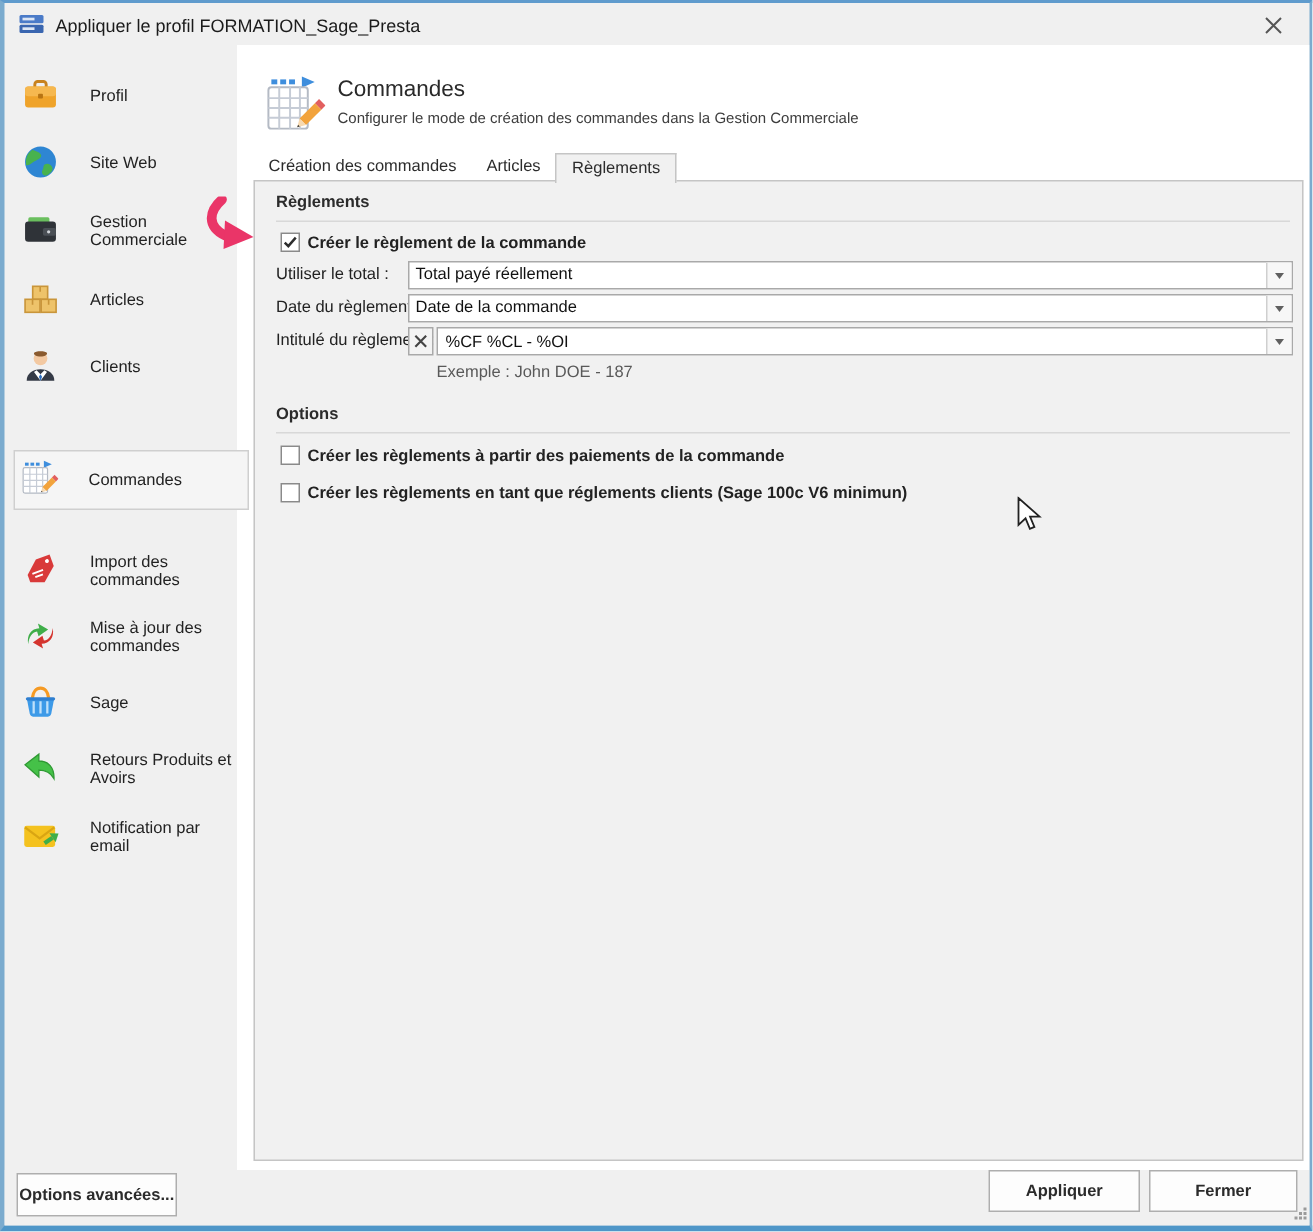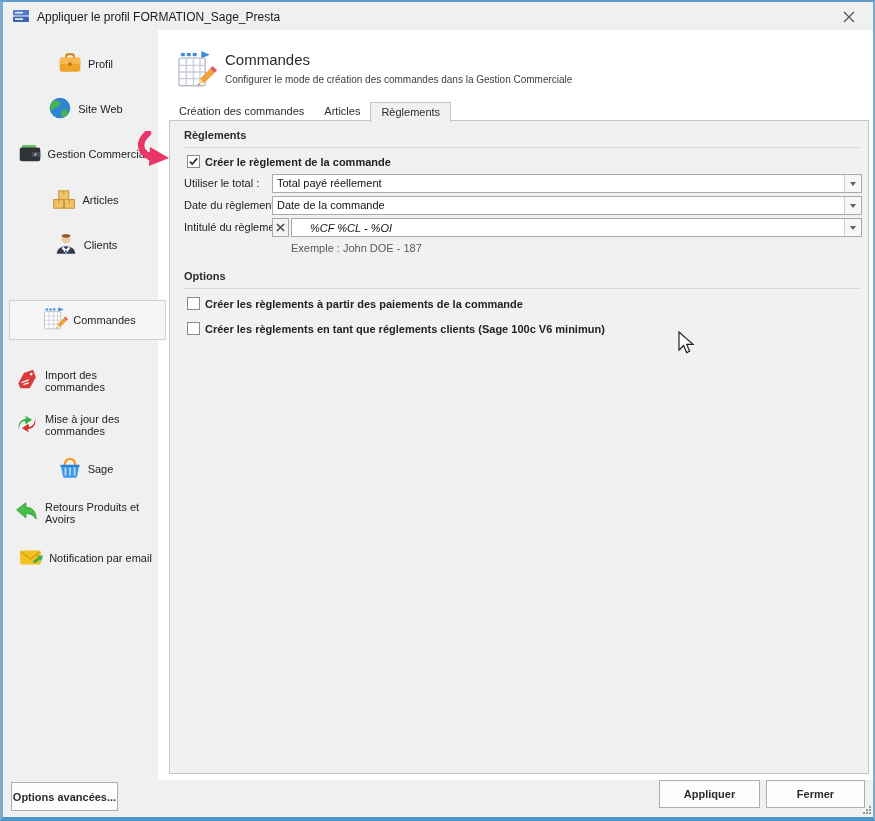--- a/index.html
+++ b/index.html
@@ -22,21 +22,21 @@
   
   .titlebar { position:absolute; top:0; left:0; right:0; height:30px; display:flex; align-items:center; padding:0 9px; gap:7px; }
   .titlebar-title { font-size:12px; color:#1b1b1b; }
   .close-btn { position:absolute; right:16px; top:7px; width:16px; height:16px; display:flex; align-items:center; justify-content:center; cursor:pointer; }
 
   
   .main-bg { position:absolute; left:155px; top:28px; right:0; bottom:37px; background:#ffffff; }
 
   
   .sidebar { position:absolute; left:0; top:30px; width:155px; bottom:37px; }
-  .side-item { position:absolute; left:8px; right:2px; height:36px; display:flex; align-items:center; gap:5px; padding-left:3px; cursor:pointer;justify-content:center; }
+  .side-item { position:absolute; left:8px; right:2px; height:36px; display:flex; align-items:center; gap:20px; padding-left:3px; cursor:pointer; }
   .side-item .lbl { color:#222; }
   .side-item.selected { left:6px; width:157px; height:40px; background:#f5f5f5; border:1px solid #cfcfcf; z-index:3; }
 
   
   .hdr-icon { position:absolute; left:172px; top:47px; z-index:1; }
   .hdr-title { position:absolute; left:222px; top:49px; font-size:15px; color:#2a2a2a; z-index:1; }
   .hdr-sub { position:absolute; left:222px; top:72px; font-size:10px; color:#3d3d3d; z-index:1; }
 
   
   .tabs { position:absolute; left:166px; top:100px; display:flex; z-index:2; }
@@ -50,21 +50,21 @@
 
   .cb-row { position:absolute; display:flex; align-items:center; gap:5px; }
   .cb { width:13px; height:13px; background:#fff; border:1px solid #8a8a8a; display:inline-flex; align-items:center; justify-content:center; flex:none; cursor:pointer; }
   .cb-label { color:#222;font-weight:bold; }
 
   .field-label { position:absolute; left:14px; line-height:19px; color:#222; }
   .combo { position:absolute; height:19px; background:#fff; border:1px solid #a9a9a9; display:flex; align-items:stretch; }
   .combo-text { flex:1; padding:0 4px; line-height:17px; white-space:nowrap; overflow:hidden; color:#111; }
   .combo-btn { width:17px; border-left:1px solid #cfcfcf; background:#f7f7f7; display:flex; align-items:center; justify-content:center; cursor:pointer; flex:none; }
   .combo-arrow { width:0; height:0; border-left:3.5px solid transparent; border-right:3.5px solid transparent; border-top:4px solid #606060; }
-  .combo-input { flex:1; border:none; outline:none; background:transparent; font-family:"Liberation Sans",sans-serif; font-size:11px; padding:0 18px; color:#111;font-style:italic; }
+  .combo-input { flex:1; border:none; outline:none; background:transparent; font-family:"Liberation Sans",sans-serif; font-size:11px; padding:0 5px; color:#111; }
   .clear-btn { position:absolute; width:17px; height:19px; background:#f3f3f3; border:1px solid #a9a9a9; display:flex; align-items:center; justify-content:center; cursor:pointer; }
 
   .example { position:absolute; color:#595959; }
 
   
   .footer { position:absolute; left:0; right:0; bottom:0; height:37px; background:#f0f0f0; }
   .btn { position:absolute; background:#fdfdfd; border:1px solid #aeaeae; color:#2b2b2b; font-size:11px; display:flex; align-items:center; justify-content:center; cursor:pointer;font-weight:bold; }
   .btn-advanced { left:8px; top:2px; width:107px; height:29px; }
   .btn-apply { right:113px; top:0px; width:101px; height:28px; }
   .btn-close { right:8px; top:0px; width:99px; height:28px; }

